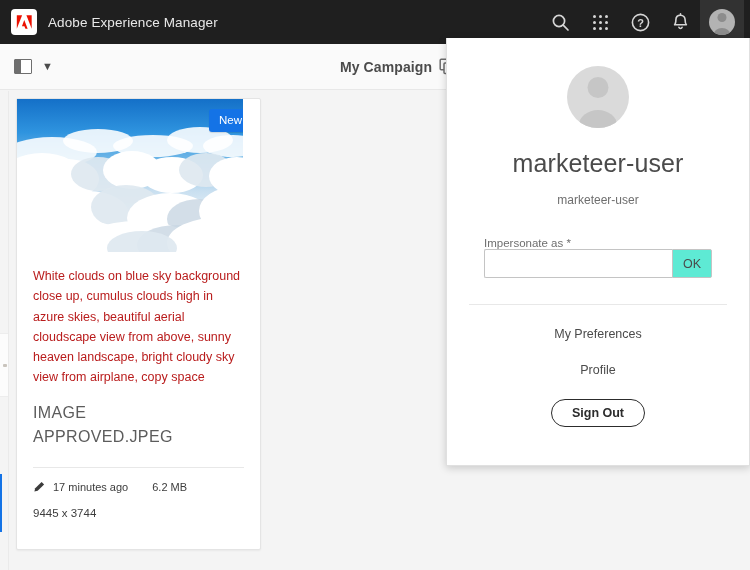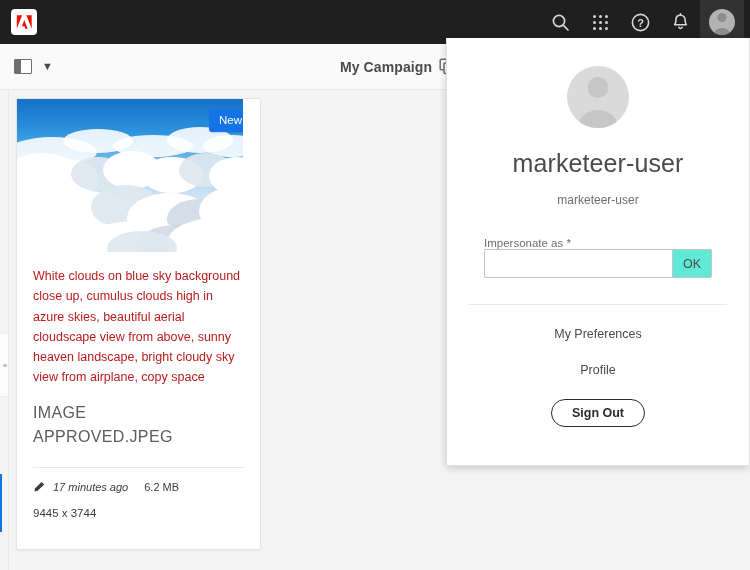--- a/index.html
+++ b/index.html
@@ -300,21 +300,21 @@
   }
 
   .card-meta {
     padding: 13px 16px 0 16px;
     display: flex;
     align-items: center;
     font-size: 11px;
     color: #3c3c3c;
   }
   .pencil-icon { margin-right: 8px; display: flex; }
-  .meta-time { margin-right: 16px; font-style: italic; }
+  .meta-time { margin-right: 24px; }
 
   .card-dims {
     padding: 14px 16px 0 16px;
     font-size: 11.5px;
     color: #3c3c3c;
   }
 
   
   .user-panel {
     position: absolute;
@@ -444,20 +444,21 @@
   <div class="header">
 
     <div class="brand-block">
       <div class="adobe-logo">
         <svg width="17" height="16" viewBox="0 0 17 16" aria-hidden="true">
           <path d="M10.4 1.2h5.3v13.6z" fill="#eb1000"></path>
           <path d="M6.1 1.2H0.8v13.6z" fill="#eb1000"></path>
           <path d="M8.25 6.1l3.4 8.7H9.4l-1.0-2.6H5.95z" fill="#eb1000"></path>
         </svg>
       </div>
+      <div class="brand-title">Adobe Experience Manager</div>
     </div>
 
     <div class="header-spacer"></div>
 
     <div class="header-actions">
 
       <div class="hdr-btn">
         <svg width="19" height="19" viewBox="0 0 19 19" aria-hidden="true">
           <circle cx="8" cy="8" r="5.6" fill="none" stroke="#d6d6d6" stroke-width="1.7"></circle>
           <line x1="12.2" y1="12.2" x2="17" y2="17" stroke="#d6d6d6" stroke-width="1.7" stroke-linecap="round"></line>

